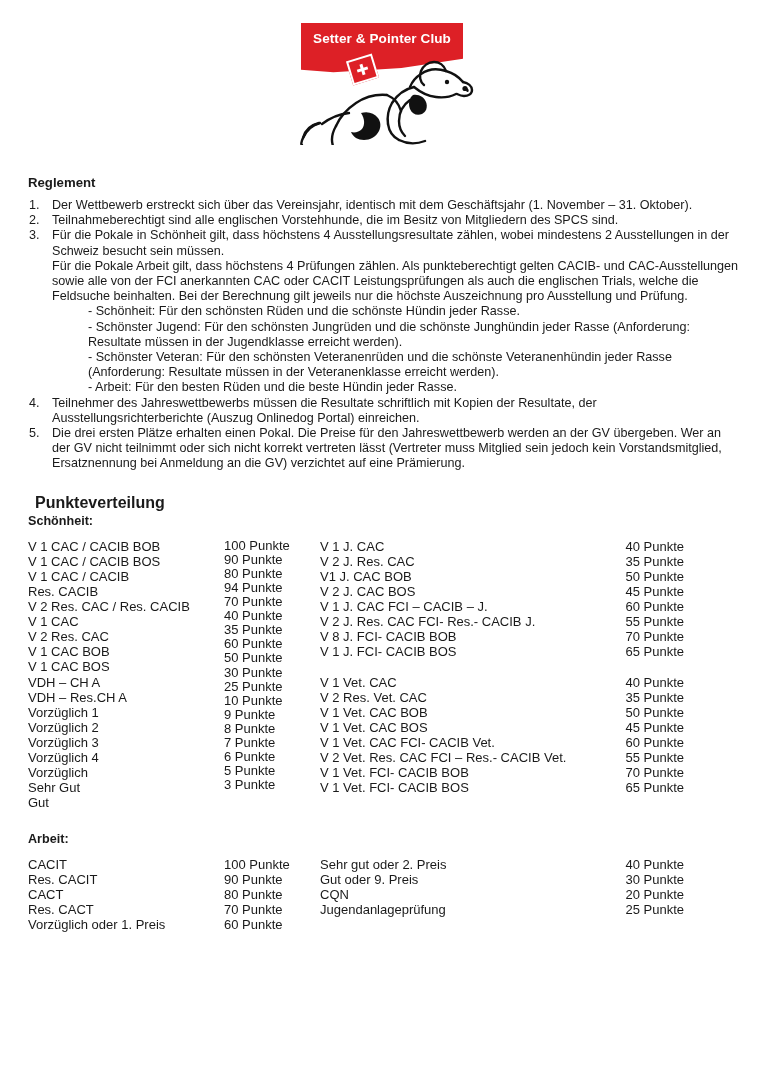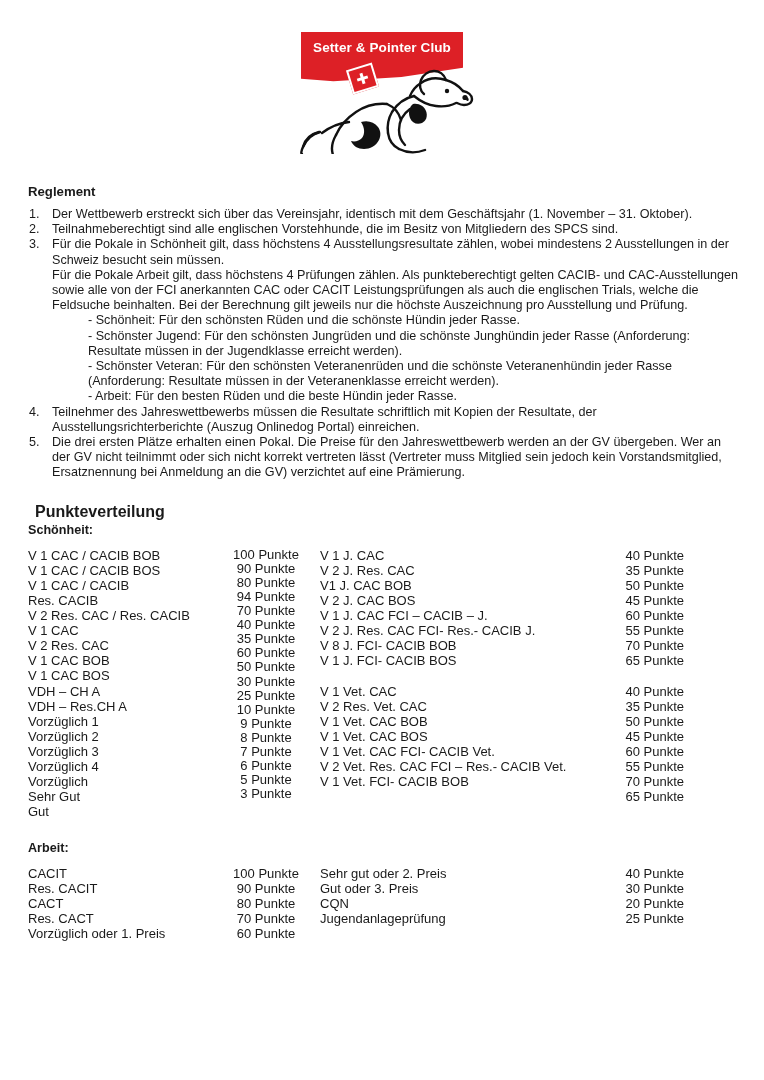--- a/index.html
+++ b/index.html
@@ -26,21 +26,20 @@
     padding: 0;
     background: #fff;
   }
 
   
   .logo-block {
     width: 100%;
     display: flex;
     justify-content: center;
     padding-top: 17px;
-    margin-top: 9px;
   }
   .logo {
     position: relative;
     width: 190px;
     height: 128px;
   }
   .logo-banner {
     position: absolute;
     left: 14px;
     top: 6px;
@@ -160,21 +159,21 @@
 
   .pt-grid {
     position: relative;
     font-size: 13px;
   }
   .pt-col {
     position: absolute;
     top: 0;
   }
   .pt-col.left-labels  { left: 0px;   }
-  .pt-col.left-values  { left: 196px; width: 84px; text-align: center; }
+  .pt-col.left-values  { left: 196px; width: 84px; text-align: left; }
   .pt-col.right-labels { left: 292px; }
   .pt-col.right-values { left: 572px; width: 84px; text-align: right; }
 
   .pt-line { line-height: 15.1px; white-space: nowrap; }
   .pt-line.tight { line-height: 14.1px; }
   .pt-spacer { line-height: 15.1px; }
 </style>
 </head>
 <body>
 
@@ -309,20 +308,21 @@
           <div class="pt-line">V 8 J. FCI- CACIB BOB</div>
           <div class="pt-line">V 1 J. FCI- CACIB BOS</div>
           <div class="pt-spacer">&nbsp;</div>
           <div class="pt-line">V 1 Vet. CAC</div>
           <div class="pt-line">V 2 Res. Vet. CAC</div>
           <div class="pt-line">V 1 Vet. CAC BOB</div>
           <div class="pt-line">V 1 Vet. CAC BOS</div>
           <div class="pt-line">V 1 Vet. CAC FCI- CACIB Vet.</div>
           <div class="pt-line">V 2 Vet. Res. CAC FCI – Res.- CACIB Vet.</div>
           <div class="pt-line">V 1 Vet. FCI- CACIB BOB</div>
+          <div class="pt-line">V 1 Vet. FCI- CACIB BOS</div>
         </div>
       <div class="pt-col right-values" id="sch-right-values">
           <div class="pt-line">40 Punkte</div>
           <div class="pt-line">35 Punkte</div>
           <div class="pt-line">50 Punkte</div>
           <div class="pt-line">45 Punkte</div>
           <div class="pt-line">60 Punkte</div>
           <div class="pt-line">55 Punkte</div>
           <div class="pt-line">70 Punkte</div>
           <div class="pt-line">65 Punkte</div>
@@ -350,21 +350,21 @@
         </div>
       <div class="pt-col left-values" id="arb-left-values">
           <div class="pt-line">100 Punkte</div>
           <div class="pt-line">90 Punkte</div>
           <div class="pt-line">80 Punkte</div>
           <div class="pt-line">70 Punkte</div>
           <div class="pt-line">60 Punkte</div>
         </div>
       <div class="pt-col right-labels" id="arb-right-labels">
           <div class="pt-line">Sehr gut oder 2. Preis</div>
-          <div class="pt-line">Gut oder 3. Preis</div>
+          <div class="pt-line">Gut oder 9. Preis</div>
           <div class="pt-line">CQN</div>
           <div class="pt-line">Jugendanlageprüfung</div>
         </div>
       <div class="pt-col right-values" id="arb-right-values">
           <div class="pt-line">40 Punkte</div>
           <div class="pt-line">30 Punkte</div>
           <div class="pt-line">20 Punkte</div>
           <div class="pt-line">25 Punkte</div>
         </div>
     </div>

